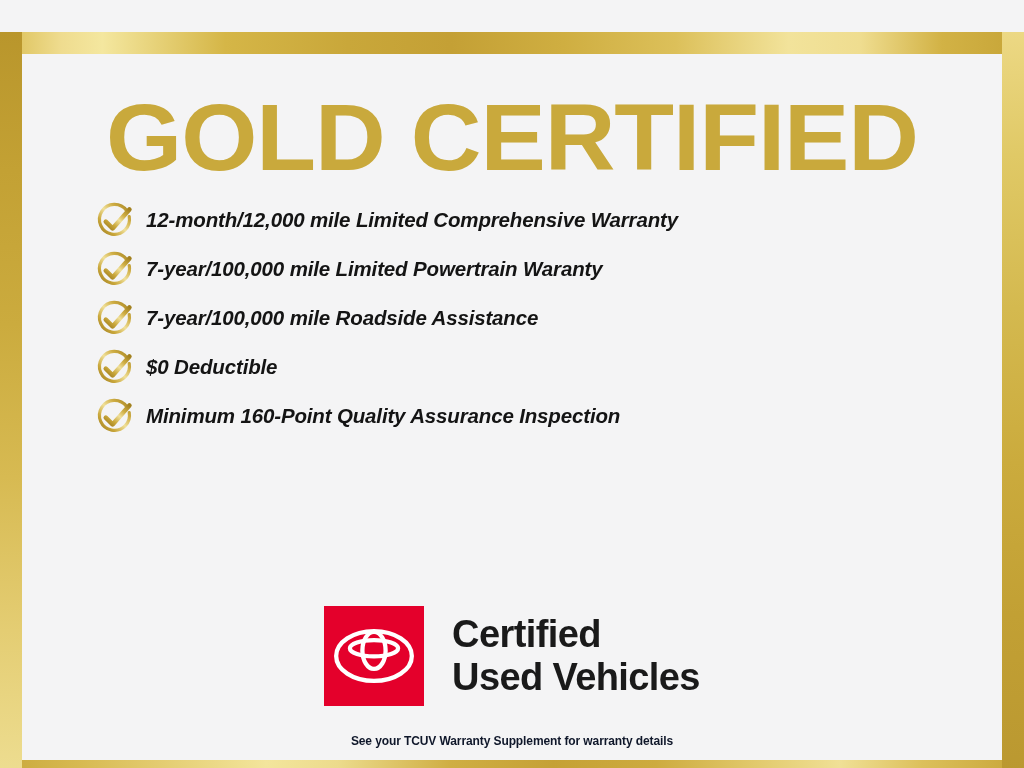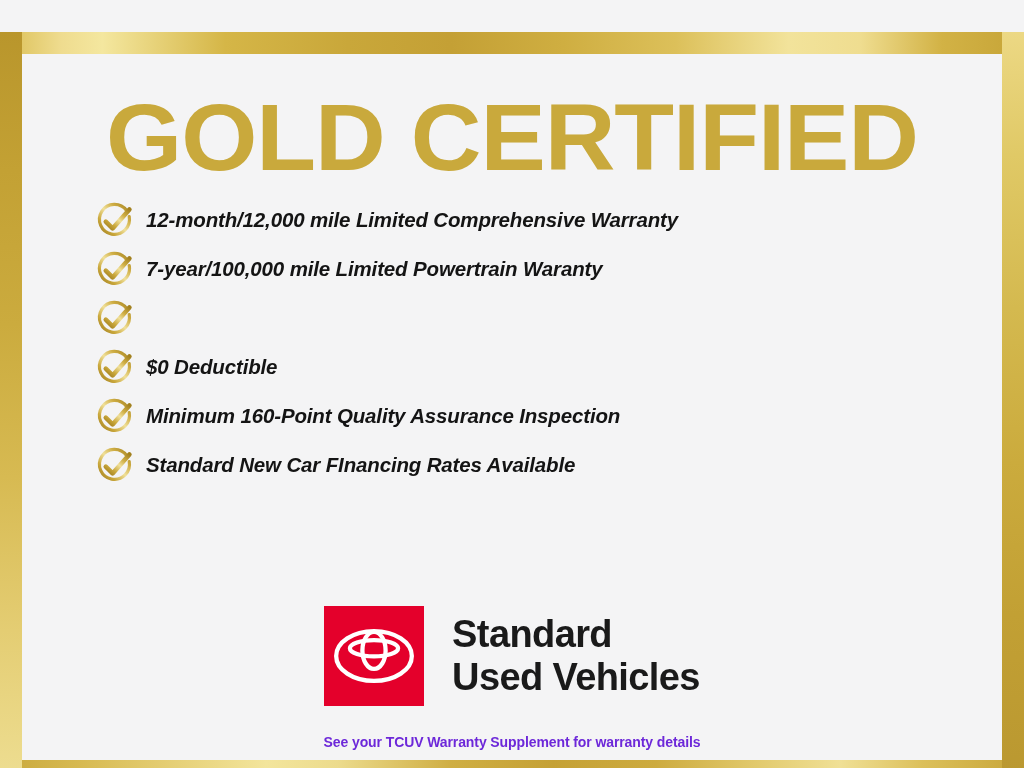--- a/index.html
+++ b/index.html
@@ -141,22 +141,22 @@
   }
   .lockup-words div { white-space:nowrap; }
 
   
   .footnote {
     position:absolute;
     top:680px; left:0; width:980px;
     text-align:center;
     font-family:"Liberation Sans", sans-serif;
     font-weight:bold;
-    font-size:14px;
-    color:#6d28d9;
+    font-size:12px;
+    color:#0f172a;
     letter-spacing:-0.1px;
     white-space:nowrap;
   }
 </style>
 </head>
 <body>
 
 <div id="certificate">
 
   <div class="frame-edge frame-top"></div>
@@ -200,20 +200,21 @@
       </div>
 
 
       <div class="benefit-row">
         <span class="check-icon">
           <svg viewBox="0 0 42 42" width="42" height="42" aria-hidden="true">
             <path d="M32.6 10.5a15 15 0 1 0 2.6 6.0" fill="none" stroke="url(#g1)" stroke-width="3.2" stroke-linecap="round"></path>
             <path d="M11.8 21.6 L18.6 28.4 L35.4 9.4" fill="none" stroke="url(#g1)" stroke-width="4.6" stroke-linecap="round" stroke-linejoin="round"></path>
           </svg>
         </span>
+        <span class="benefit-text">7-year/100,000 mile Roadside Assistance</span>
       </div>
 
       <div class="benefit-row">
         <span class="check-icon">
           <svg viewBox="0 0 42 42" width="42" height="42" aria-hidden="true">
             <path d="M32.6 10.5a15 15 0 1 0 2.6 6.0" fill="none" stroke="url(#g1)" stroke-width="3.2" stroke-linecap="round"></path>
             <path d="M11.8 21.6 L18.6 28.4 L35.4 9.4" fill="none" stroke="url(#g1)" stroke-width="4.6" stroke-linecap="round" stroke-linejoin="round"></path>
           </svg>
         </span>
         <span class="benefit-text">$0 Deductible</span>
@@ -223,44 +224,35 @@
         <span class="check-icon">
           <svg viewBox="0 0 42 42" width="42" height="42" aria-hidden="true">
             <path d="M32.6 10.5a15 15 0 1 0 2.6 6.0" fill="none" stroke="url(#g1)" stroke-width="3.2" stroke-linecap="round"></path>
             <path d="M11.8 21.6 L18.6 28.4 L35.4 9.4" fill="none" stroke="url(#g1)" stroke-width="4.6" stroke-linecap="round" stroke-linejoin="round"></path>
           </svg>
         </span>
         <span class="benefit-text">Minimum 160-Point Quality Assurance Inspection</span>
       </div>
 
 
-      <div class="benefit-row">
-        <span class="check-icon">
-          <svg viewBox="0 0 42 42" width="42" height="42" aria-hidden="true">
-            <path d="M32.6 10.5a15 15 0 1 0 2.6 6.0" fill="none" stroke="url(#g1)" stroke-width="3.2" stroke-linecap="round"></path>
-            <path d="M11.8 21.6 L18.6 28.4 L35.4 9.4" fill="none" stroke="url(#g1)" stroke-width="4.6" stroke-linecap="round" stroke-linejoin="round"></path>
-          </svg>
-        </span>
-        <span class="benefit-text">Standard New Car FInancing Rates Available</span>
-      </div>
 
     </div>
 
     <div class="lockup">
       <div class="toyota-badge">
         <span>
           <svg viewBox="0 0 100 72" width="86" height="62" aria-hidden="true">
             <ellipse cx="50" cy="36" rx="44" ry="29" fill="none" stroke="#ffffff" stroke-width="5"></ellipse>
             <ellipse cx="50" cy="29.5" rx="13.5" ry="21.5" fill="none" stroke="#ffffff" stroke-width="5"></ellipse>
             <ellipse cx="50" cy="27" rx="28" ry="9.5" fill="none" stroke="#ffffff" stroke-width="5"></ellipse>
           </svg>
         </span>
       </div>
       <div class="lockup-words">
-        <div>Standard</div>
+        <div>Certified</div>
         <div>Used Vehicles</div>
       </div>
     </div>
 
     <div class="footnote">See your TCUV Warranty Supplement for warranty details</div>
 
   </div>
 </div>
 
 </body></html>

